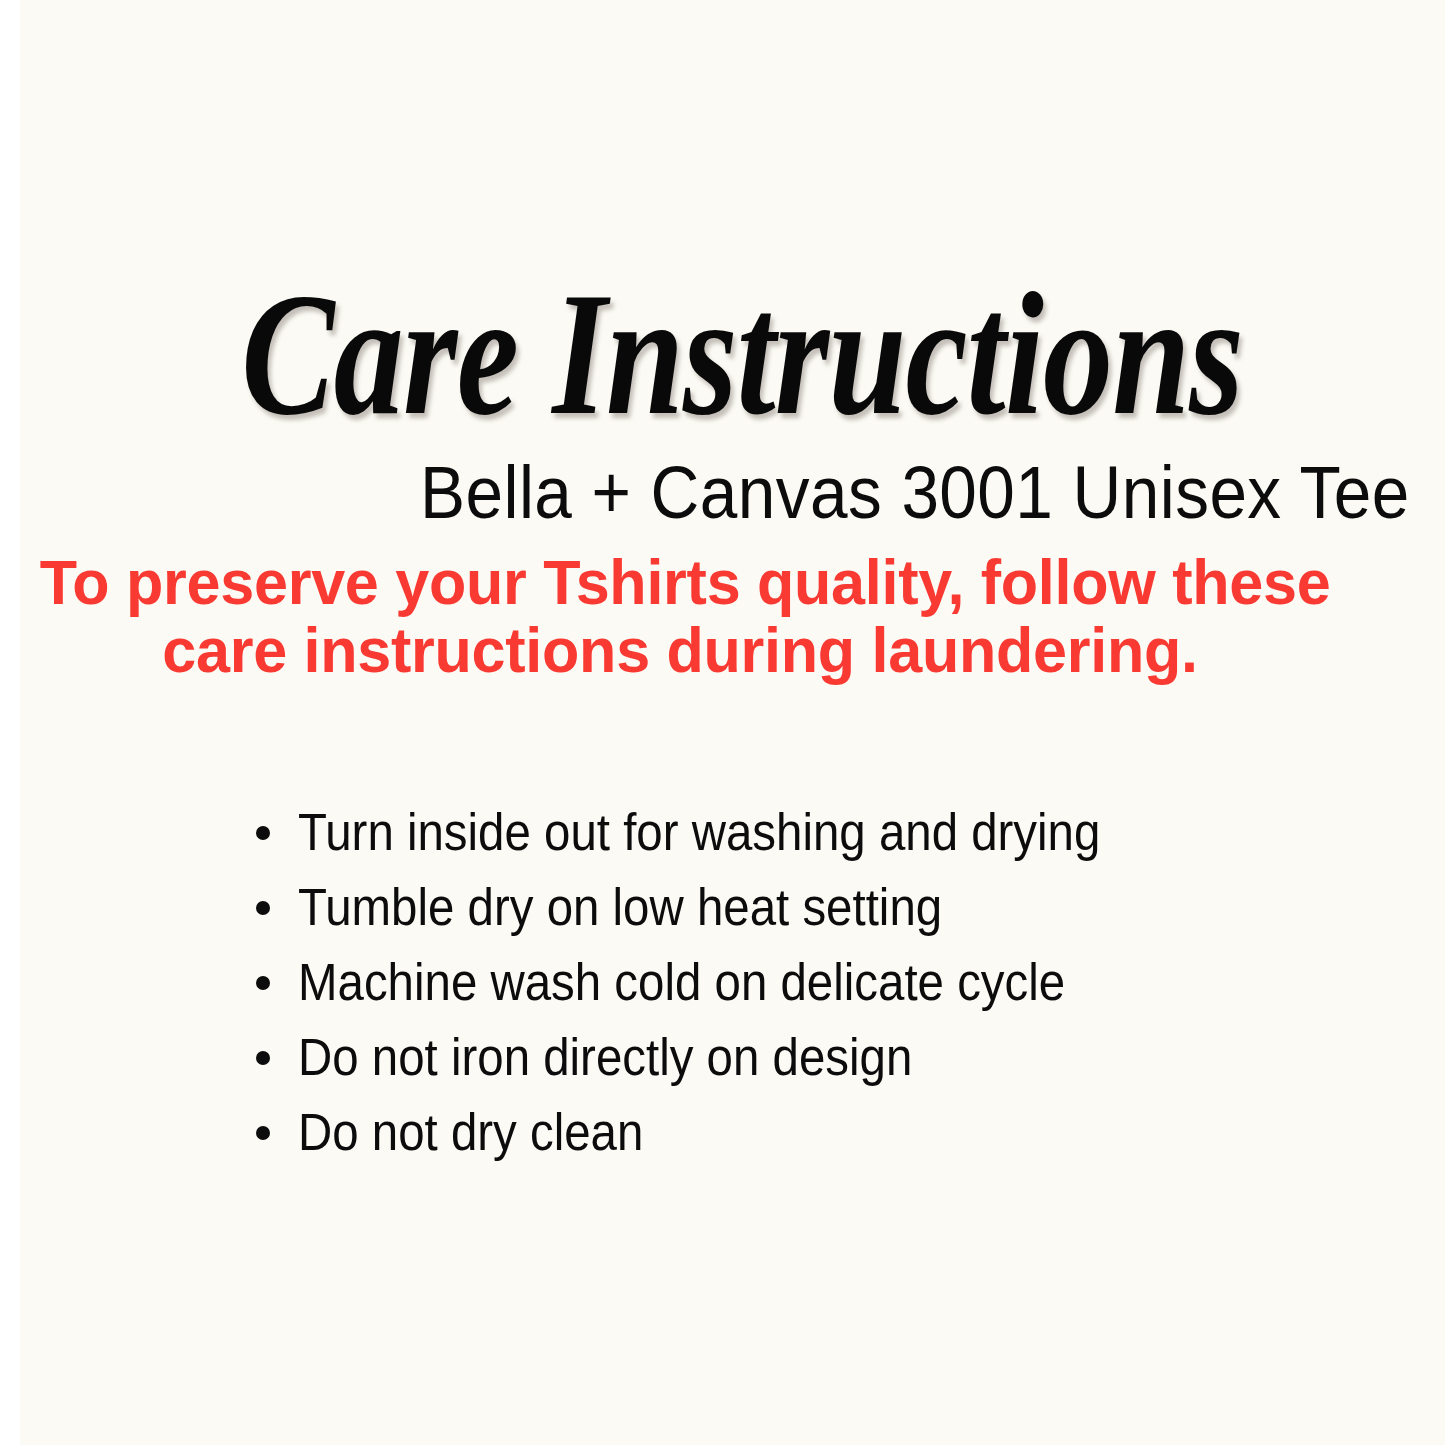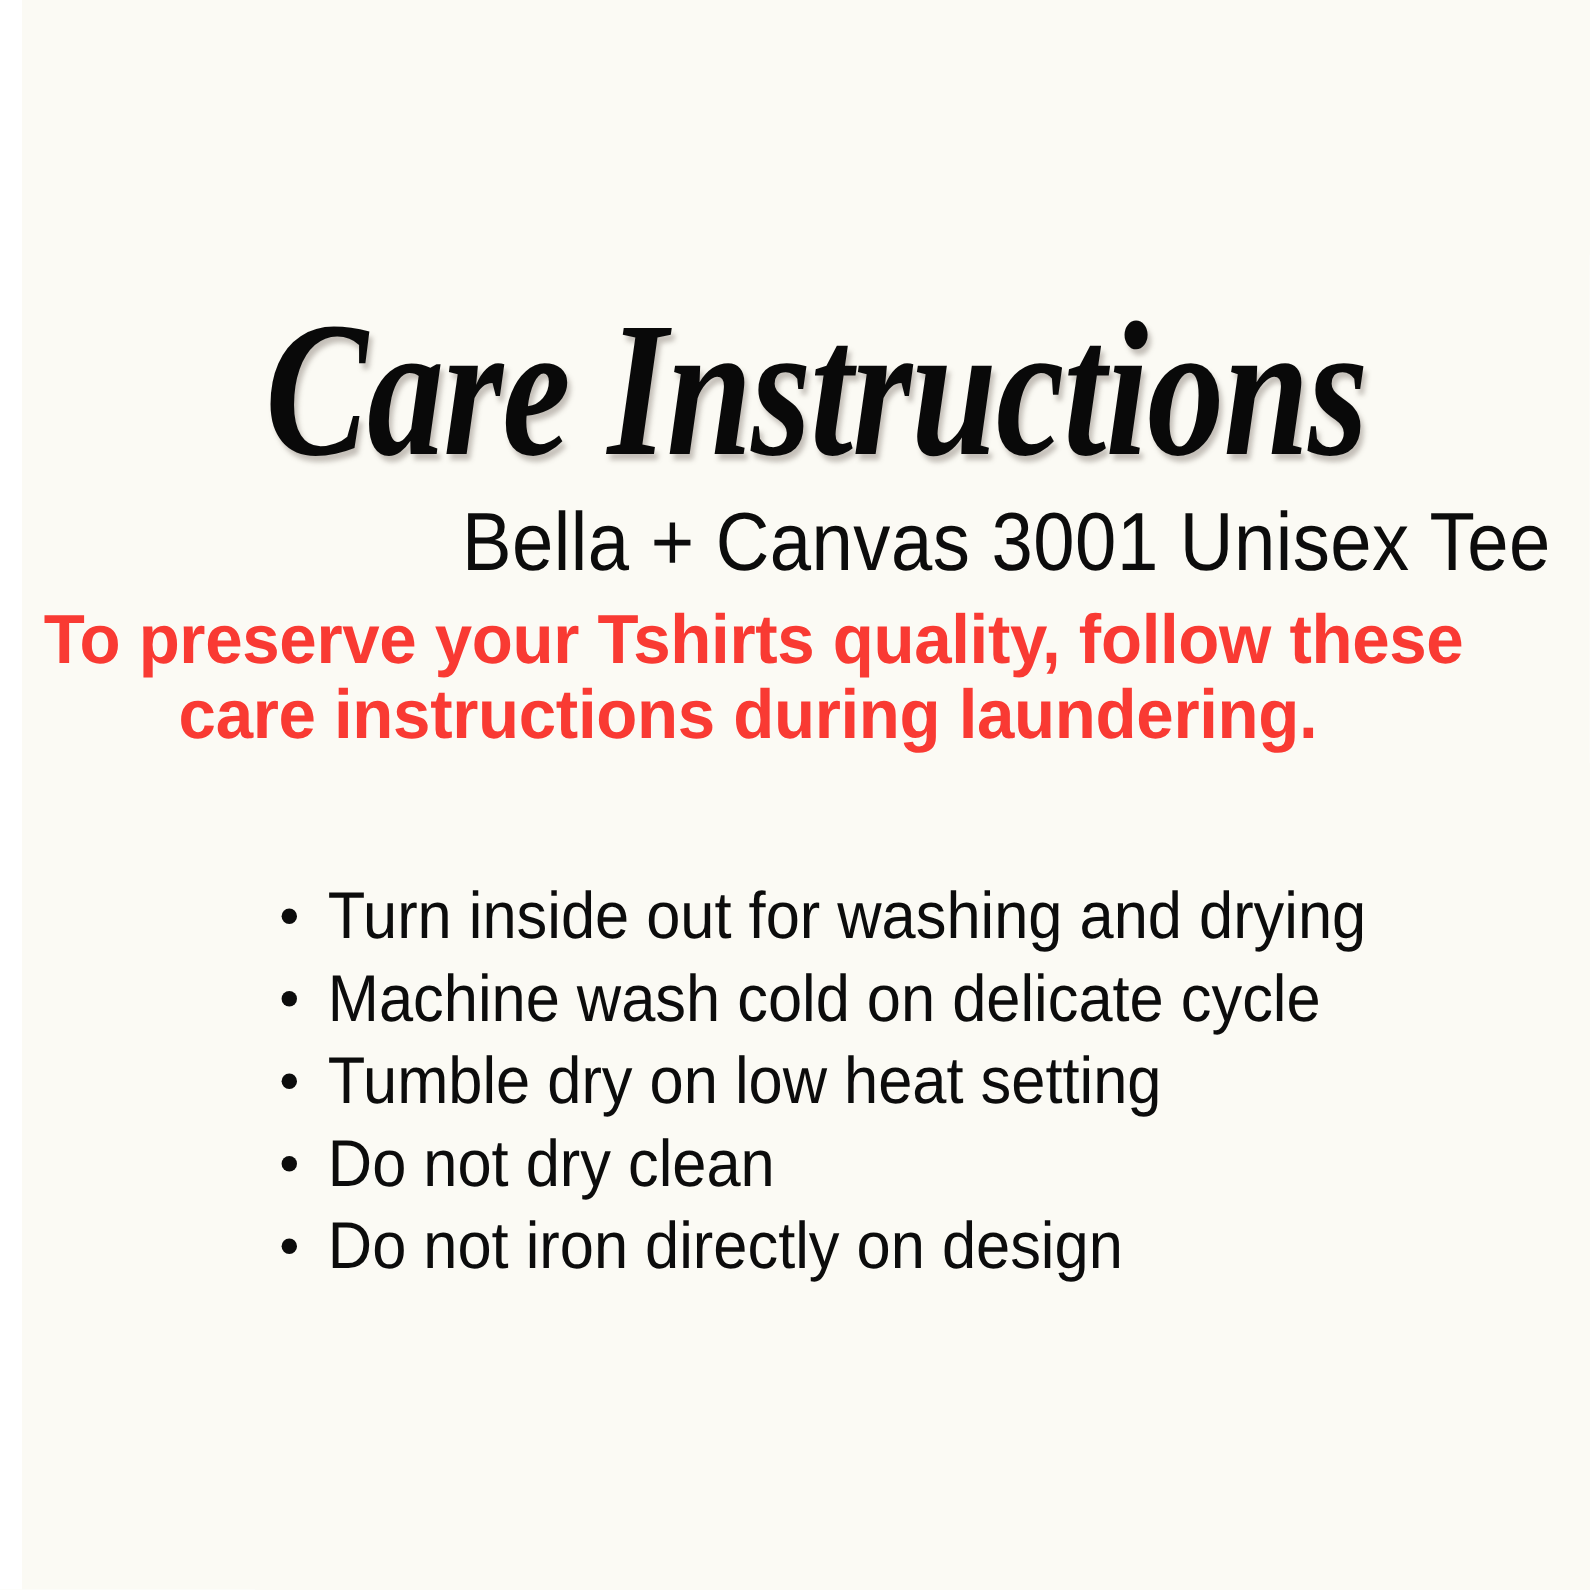--- a/index.html
+++ b/index.html
@@ -98,21 +98,21 @@
     list-style: none;
   }
   #care-list li {
     position: relative;
     display: block;
     height: 75px;
     line-height: 75px;
     padding-left: 42px;
     font-family: "Liberation Sans", sans-serif;
     font-weight: normal;
-    font-size: 60px;
+    font-size: 51px;
     color: #0C0C0C;
     white-space: nowrap;
   }
   .bullet-dot {
     position: absolute;
     left: 0;
     top: 50%;
     margin-top: -7px;
     width: 14px;
     height: 14px;
@@ -144,29 +144,29 @@
     <span class="notice-line">care instructions during laundering.</span>
   </div>
 
   <ul id="care-list">
     <li>
       <span class="bullet-dot"></span>
       <span class="item-text">Turn inside out for washing and drying</span>
     </li>
     <li>
       <span class="bullet-dot"></span>
+      <span class="item-text">Tumble dry on low heat setting</span>
+    </li>
+    <li>
+      <span class="bullet-dot"></span>
       <span class="item-text">Machine wash cold on delicate cycle</span>
     </li>
     <li>
       <span class="bullet-dot"></span>
-      <span class="item-text">Tumble dry on low heat setting</span>
+      <span class="item-text">Do not iron directly on design</span>
     </li>
     <li>
       <span class="bullet-dot"></span>
       <span class="item-text">Do not dry clean</span>
-    </li>
-    <li>
-      <span class="bullet-dot"></span>
-      <span class="item-text">Do not iron directly on design</span>
     </li>
   </ul>
 
 </div>
 
 </body></html>

